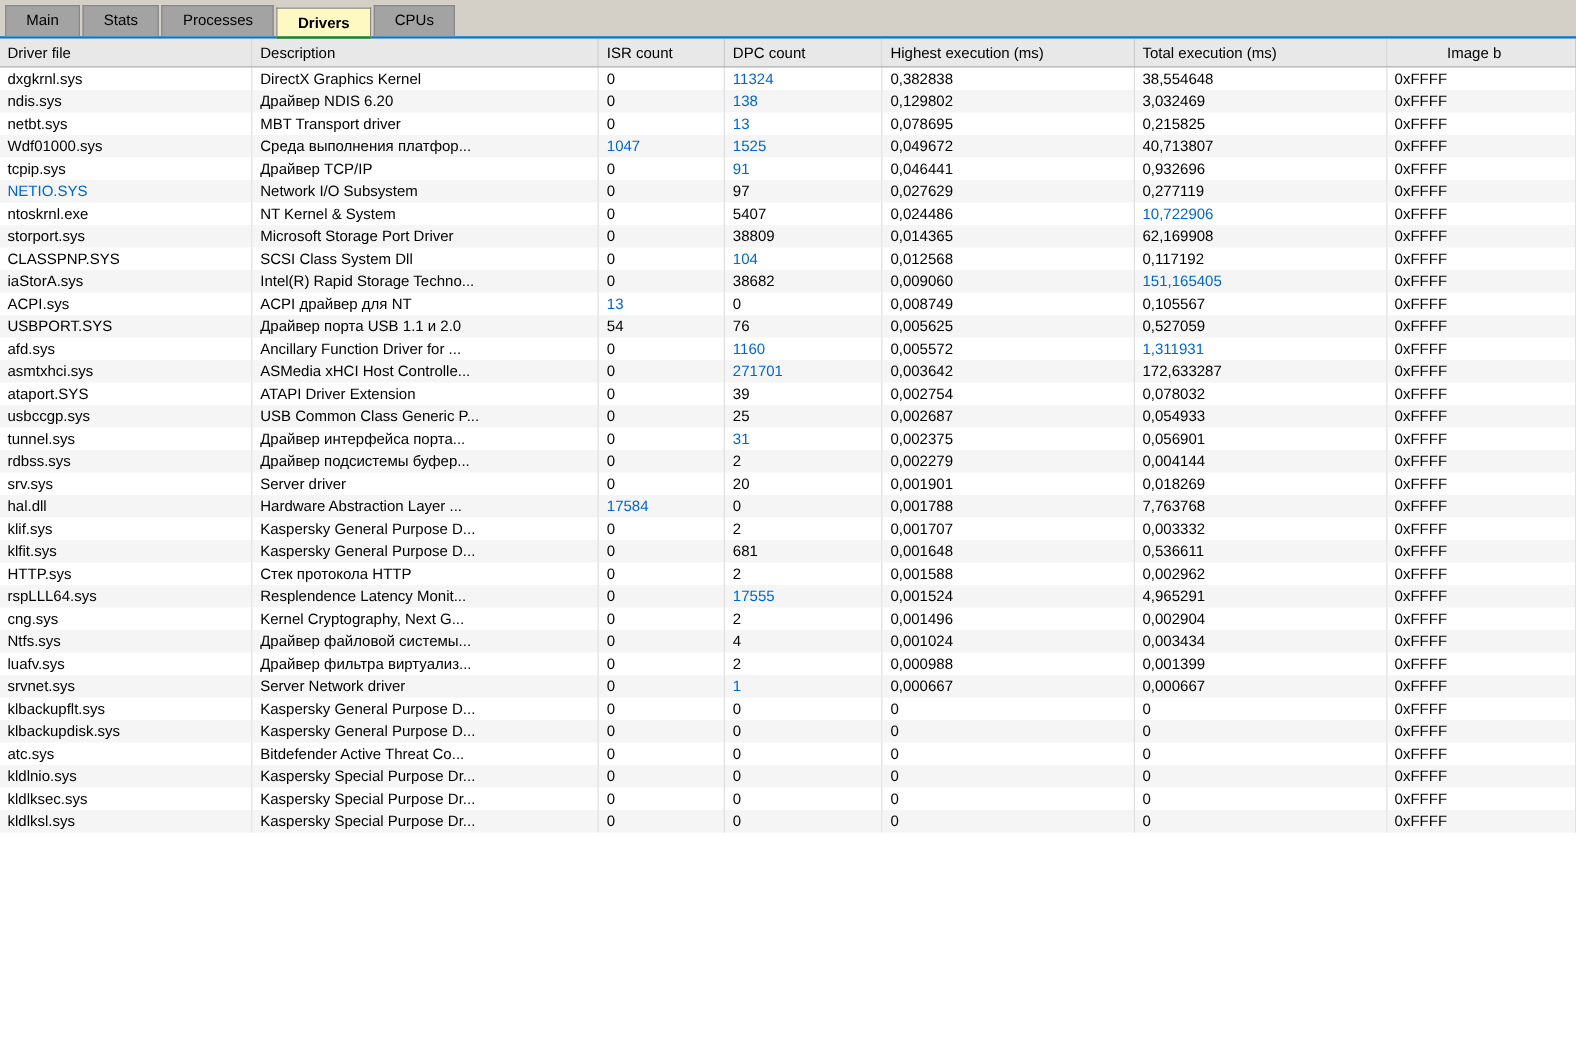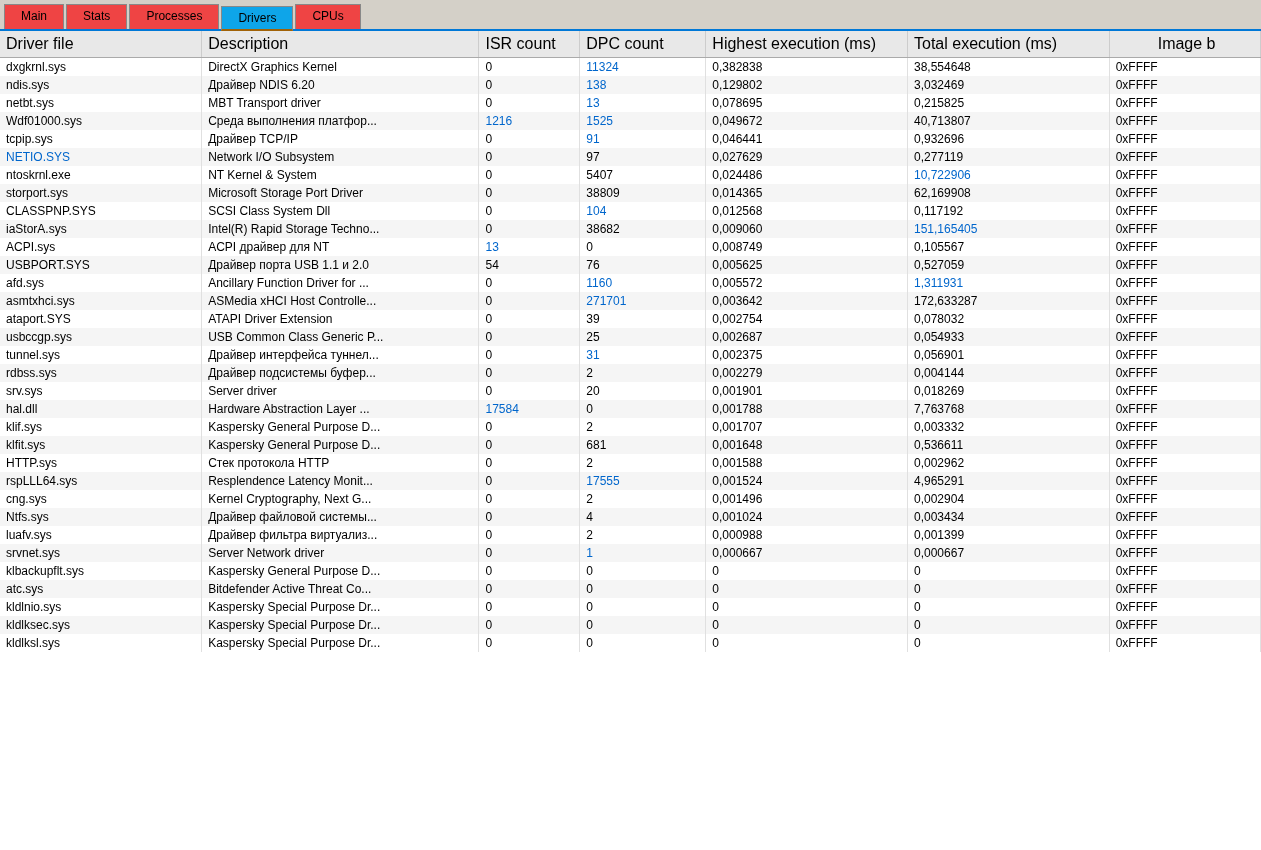--- a/index.html
+++ b/index.html
@@ -13,31 +13,31 @@
       display: flex;
       background: #d4d0c8;
       border-bottom: 2px solid #0078d7;
       padding-top: 4px;
       padding-left: 4px;
     }
     .tab {
       padding: 4px 16px;
       border: 1px solid #888;
       border-bottom: none;
-      background: #ef4444;
+      background: #a3a3a3;
       cursor: pointer;
       margin-right: 2px;
       font-size: 12px;
       color: #000;
       user-select: none;
     }
     .tab.active {
-      background: #0ea5e9;
-      border-bottom: 2px solid #a16207;
-      font-weight: normal;
+      background: #fef9c3;
+      border-bottom: 2px solid #15803d;
+      font-weight: bold;
       color: #000;
       position: relative;
       top: 2px;
       z-index: 1;
     }
     .table-container {
       overflow: auto;
       background: #fff;
       height: calc(850px - 30px);
     }
@@ -52,21 +52,21 @@
     thead th {
       text-align: left;
       padding: 4px 6px;
       border-right: 1px solid #ccc;
       border-bottom: 1px solid #aaa;
       font-weight: normal;
       white-space: nowrap;
       overflow: hidden;
       text-overflow: ellipsis;
       color: #000;
-      font-size: 16px;
+      font-size: 12px;
     }
     tbody tr:nth-child(even) {
       background: #f5f5f5;
     }
     tbody tr:nth-child(odd) {
       background: #fff;
     }
     td {
       padding: 2px 6px;
       border-right: 1px solid #e0e0e0;
@@ -133,21 +133,21 @@
           <td>MBT Transport driver</td>
           <td>0</td>
           <td class="blue">13</td>
           <td>0,078695</td>
           <td>0,215825</td>
           <td>0xFFFF</td>
         </tr>
         <tr>
           <td>Wdf01000.sys</td>
           <td>Среда выполнения платфор...</td>
-          <td class="blue">1216</td>
+          <td class="blue">1047</td>
           <td class="blue">1525</td>
           <td>0,049672</td>
           <td>40,713807</td>
           <td>0xFFFF</td>
         </tr>
         <tr>
           <td>tcpip.sys</td>
           <td>Драйвер TCP/IP</td>
           <td>0</td>
           <td class="blue">91</td>
@@ -249,21 +249,21 @@
           <td>usbccgp.sys</td>
           <td>USB Common Class Generic P...</td>
           <td>0</td>
           <td>25</td>
           <td>0,002687</td>
           <td>0,054933</td>
           <td>0xFFFF</td>
         </tr>
         <tr>
           <td>tunnel.sys</td>
-          <td>Драйвер интерфейса туннел...</td>
+          <td>Драйвер интерфейса порта...</td>
           <td>0</td>
           <td class="blue">31</td>
           <td>0,002375</td>
           <td>0,056901</td>
           <td>0xFFFF</td>
         </tr>
         <tr>
           <td>rdbss.sys</td>
           <td>Драйвер подсистемы буфер...</td>
           <td>0</td>
@@ -357,20 +357,29 @@
           <td>srvnet.sys</td>
           <td>Server Network driver</td>
           <td>0</td>
           <td class="blue">1</td>
           <td>0,000667</td>
           <td>0,000667</td>
           <td>0xFFFF</td>
         </tr>
         <tr>
           <td>klbackupflt.sys</td>
+          <td>Kaspersky General Purpose D...</td>
+          <td>0</td>
+          <td>0</td>
+          <td>0</td>
+          <td>0</td>
+          <td>0xFFFF</td>
+        </tr>
+        <tr>
+          <td>klbackupdisk.sys</td>
           <td>Kaspersky General Purpose D...</td>
           <td>0</td>
           <td>0</td>
           <td>0</td>
           <td>0</td>
           <td>0xFFFF</td>
         </tr>
         <tr>
           <td>atc.sys</td>
           <td>Bitdefender Active Threat Co...</td>

